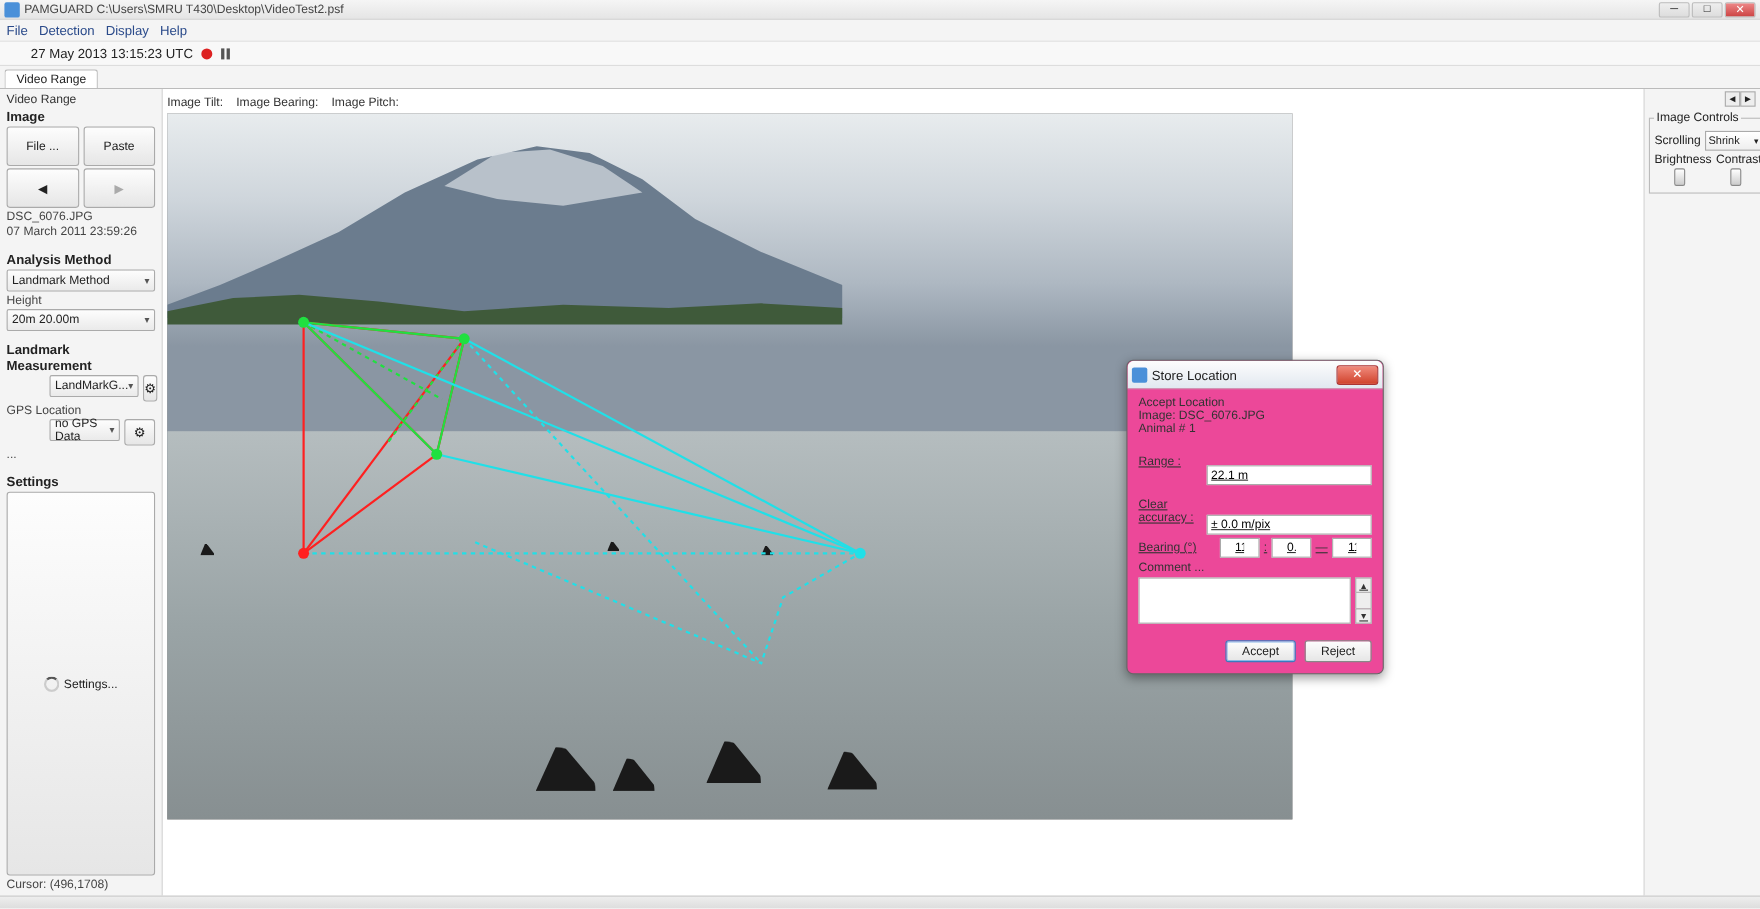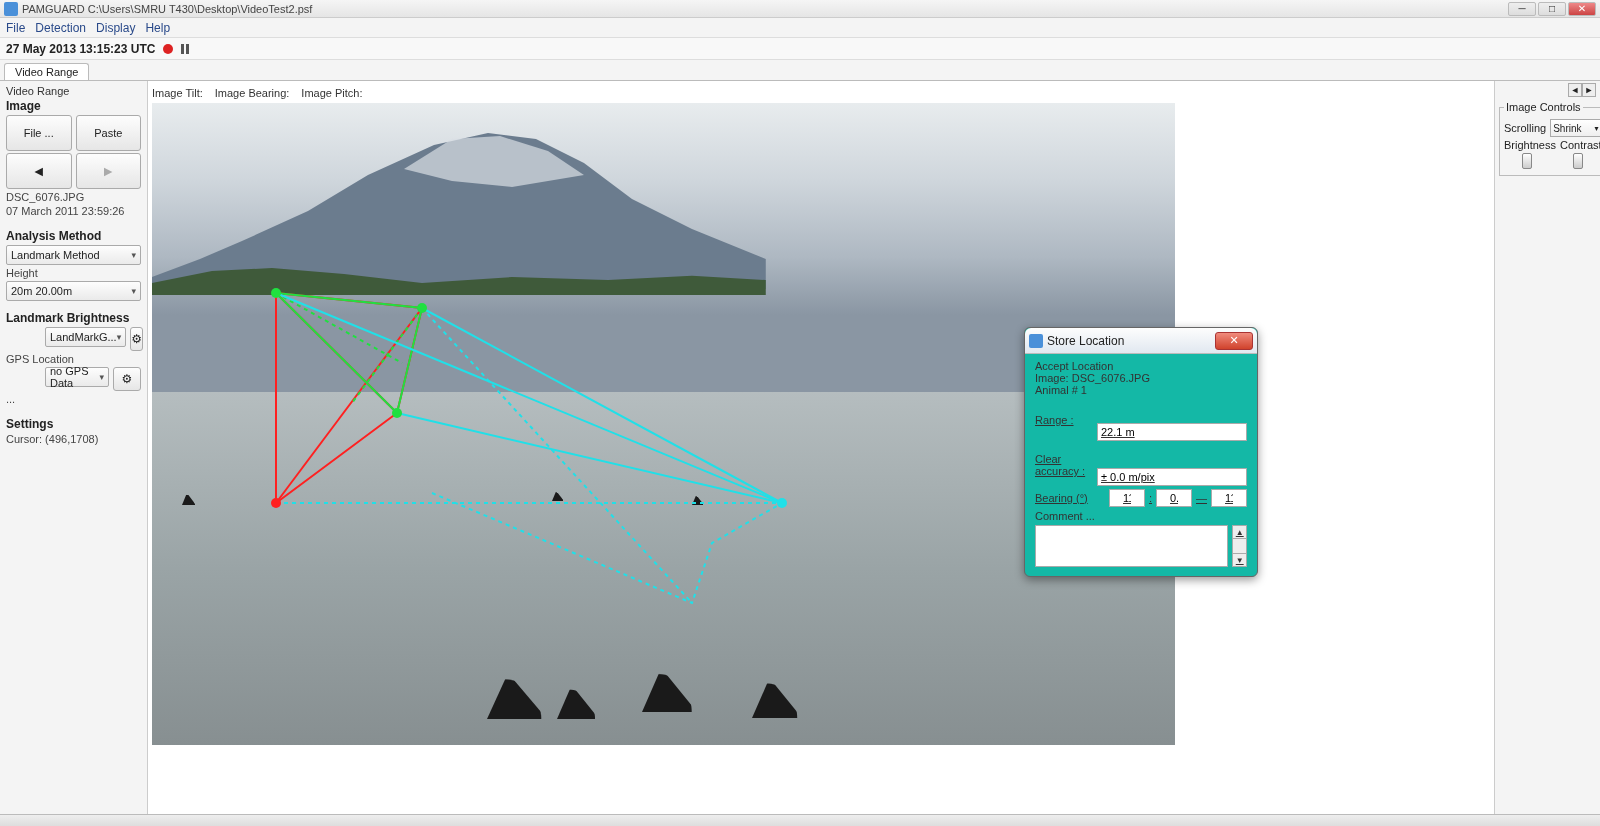--- a/index.html
+++ b/index.html
@@ -12,21 +12,21 @@
 .winctrl { margin-left: auto; display: flex; gap: 2px; }
 .winctrl span { width: 28px; height: 14px; background: linear-gradient(#eee,#ddd); border: 1px solid #bbb; border-radius: 2px; display: flex; align-items:center; justify-content:center; font-size: 10px; cursor:pointer;}
 .winctrl .cls { background: linear-gradient(#e88,#c44); color:#fff;}
 
 
 .menubar { height: 20px; background: #f4f4f4; display: flex; align-items: center; padding: 0 6px; gap: 10px; border-bottom: 1px solid #ddd; }
 .menubar span { font-size: 12px; color: #2a4a8a; cursor:pointer; }
 
 
 .timebar { height: 22px; background: #f8f8f8; display:flex; align-items:center; padding: 0 6px; gap: 8px; border-bottom: 1px solid #ddd;}
-.timebar .time { font-weight: bold; font-size: 12px; }
+.timebar .time { font-weight: normal; font-size: 12px; margin-left: 22px; }
 .record { width: 10px; height:10px; border-radius:50%; background:#d22; }
 .pause { display:flex; gap:2px;}
 .pause span{width:3px;height:10px;background:#555;}
 
 
 .tabbar { height: 20px; display:flex; align-items:flex-end; padding-left:4px; background:#f4f4f4;}
 .tab { background:#fff; border:1px solid #bbb; border-bottom:none; padding:2px 10px; font-size:11px; border-radius:3px 3px 0 0;}
 
 
 .main { display:flex; height: calc(826px - 18px - 20px - 22px - 20px - 12px); background:#fff; border-top:1px solid #bbb;}
@@ -59,21 +59,21 @@
 .rarrows span{width:14px;height:14px;border:1px solid #aaa;background:#eee;display:flex;align-items:center;justify-content:center;font-size:9px;cursor:pointer;}
 fieldset.ic{border:1px solid #bbb;padding:4px;margin-top:4px;}
 fieldset.ic legend{font-size:11px;padding:0 2px;}
 .icrow{display:flex;align-items:center;gap:4px;font-size:11px;margin:2px 0;}
 .tinyselect{flex:1;height:18px;border:1px solid #aaa;font-size:10px;padding:0 2px;background:linear-gradient(#fff,#eee);cursor:pointer;display:flex;align-items:center;justify-content:space-between;}
 .tinyselect::after{content:"▾";font-size:8px;}
 .slider{display:flex;align-items:center;justify-content:center;flex:1;}
 .slider .thumb{width:10px;height:16px;background:linear-gradient(#fff,#ccc);border:1px solid #888;border-radius:2px;}
 
 
-.dialog { position:absolute; left:876px; top:246px; width:234px; background:#14b8a6; border:1px solid #666; border-radius:6px; box-shadow:0 3px 10px rgba(0,0,0,0.4);}
+.dialog { position:absolute; left:876px; top:246px; width:234px; background:#ec4899; border:1px solid #666; border-radius:6px; box-shadow:0 3px 10px rgba(0,0,0,0.4);}
 .dlgtitle{height:26px;background:linear-gradient(#fdfdfd,#e1e8f0);border-bottom:1px solid #bbb;border-radius:6px 6px 0 0;display:flex;align-items:center;padding:0 4px;}
 .dlgtitle .icn{width:14px;height:14px;border-radius:2px;background:#4a90d9;margin-right:4px;}
 .dlgtitle .txt{font-size:12px;}
 .dlgclose{margin-left:auto;width:38px;height:18px;background:linear-gradient(#f08b7d,#d0422c);border:1px solid #a33;border-radius:3px;color:#fff;display:flex;align-items:center;justify-content:center;font-size:11px;cursor:pointer;}
 .dlgbody{padding:6px 10px;font-size:11px;color:#333;}
 .dlgbody .row{display:flex;align-items:center;margin:3px 0;gap:4px;text-decoration:underline;}
 .dlgbody .lbl{width:80px;}
 .dlgbody input.fld{flex:1;height:18px;border:1px solid #aaa;background:#fff;font-size:11px;padding:0 3px;margin-top:24px;}
 .dlgbody input.sm{width:36px;height:18px;border:1px solid #aaa;background:#fff;font-size:11px;padding:0 13px;}
 .dlgbody textarea{width:100%;height:42px;border:1px solid #aaa;resize:none;font-size:11px;}
@@ -138,21 +138,21 @@
     <div class="bold">Analysis Method</div>
     <div class="pselect">
         <span>Landmark Method</span>
       </div>
     <div class="tiny">Height</div>
     <div class="pselect">
         <span>20m 20.00m</span>
       </div>
 
     <div style="height:6px"></div>
-    <div class="bold">Landmark Brightness</div>
+    <div class="bold">Landmark Measurement</div>
     <div class="flexrow">
       <div class="pselect">
           <span>LandMarkG...</span>
         </div>
       <div class="gearbtn">
           <span>⚙</span>
         </div>
     </div>
     <div class="tiny">GPS Location</div>
     <div class="flexrow">
@@ -160,20 +160,24 @@
           <span>no GPS Data</span>
         </div>
       <div class="gearbtn">
           <span>⚙</span>
         </div>
     </div>
     <div class="tiny">...</div>
 
     <div style="height:8px"></div>
     <div class="bold">Settings</div>
+    <div class="pbtn" style="height:24px;justify-content:center;">
+      <span class="spinner"></span>
+      <span>Settings...</span>
+    </div>
     <div class="tiny">Cursor: (496,1708)</div>
   </div>
 
   <div class="viewer">
     <div class="imginfo">
       <span>Image Tilt:</span>
       <span>Image Bearing:</span>
       <span>Image Pitch:</span>
     </div>
     <div class="imgwrap">
@@ -250,20 +254,24 @@
         <div>Comment ...</div>
         <div class="row" style="align-items:stretch">
           <textarea style=""></textarea>
           <div class="scrollsim">
               <span>▲</span>
               <span style="flex:1;border-top:none;border-bottom:none;height:14px"></span>
               <span>▼</span>
             </div>
         </div>
       </div>
+      <div class="dlgbtns">
+        <div class="dlgbtn primary">Accept</div>
+        <div class="dlgbtn">Reject</div>
+      </div>
     </div>
   </div>
 
   <div class="rightpanel">
     <div class="rarrows">
       <span>◄</span>
       <span>►</span>
     </div>
     <fieldset class="ic">
       <legend>Image Controls</legend>

